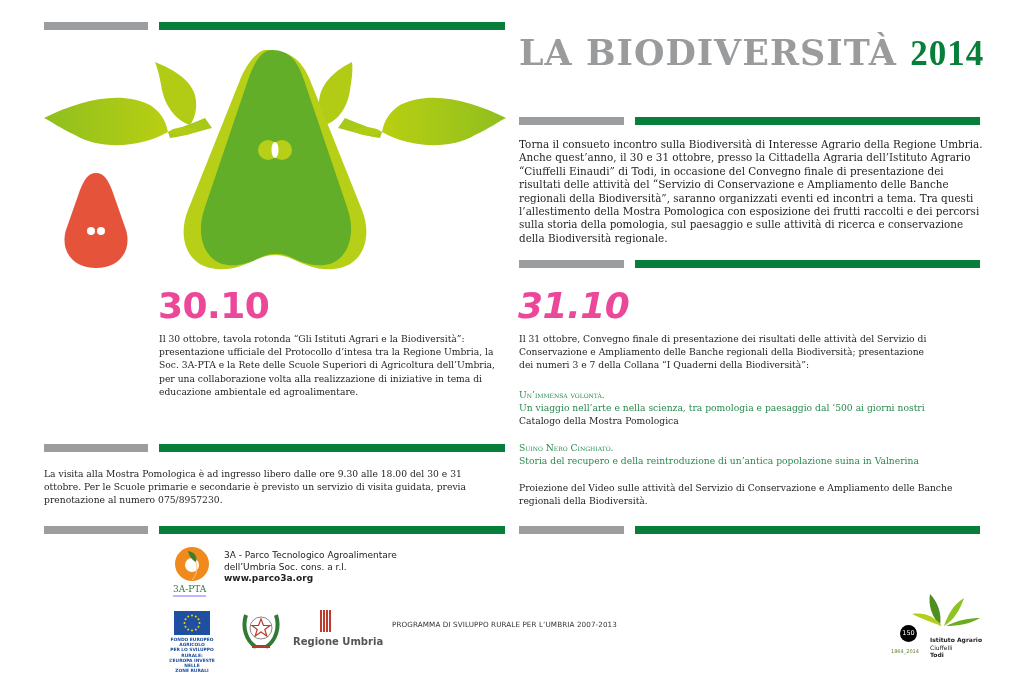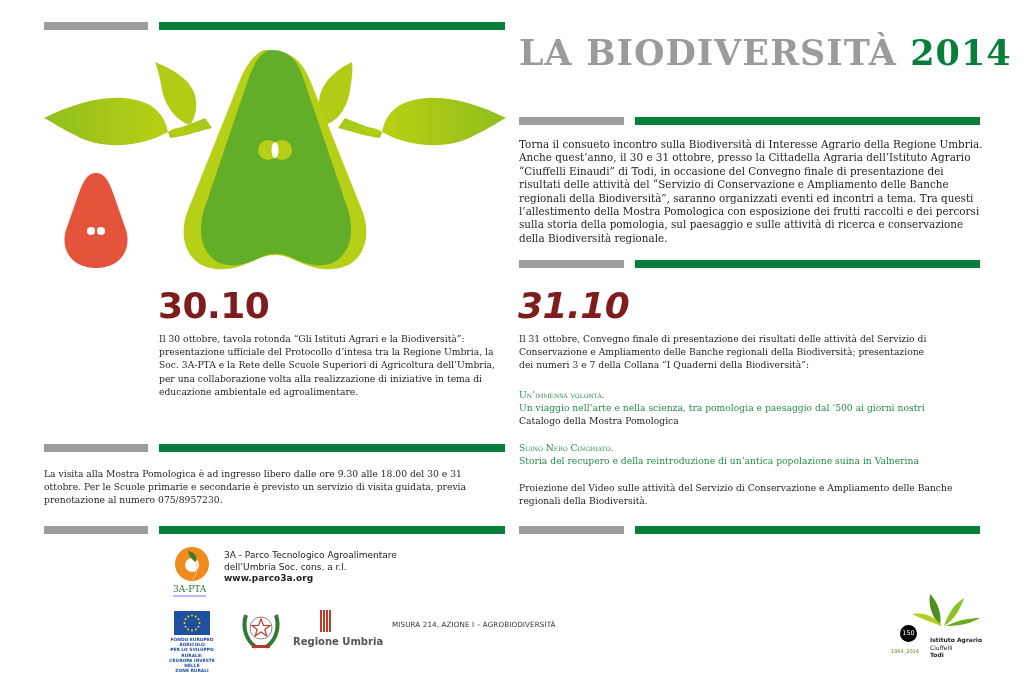--- a/index.html
+++ b/index.html
@@ -2,25 +2,25 @@
 <html><head>
 <meta charset="utf-8">
 <style>
   html, body { margin:0; padding:0; background:#ffffff; }
   body { width:1024px; height:680px; position:relative; overflow:hidden; font-family:"DejaVu Serif", serif; color:#1e1e1e; }
   .abs { position:absolute; }
   .bar-gray { position:absolute; height:8px; background:#9c9d9f; }
   .bar-green { position:absolute; height:8px; background:#077f3a; }
 
   .title { position:absolute; left:519px; top:34px; font-family:"DejaVu Serif", serif; font-weight:bold; color:#9a9b9d; font-size:35px; line-height:37px; letter-spacing:1px; white-space:nowrap; }
-  .title .year { color:#077f3a; }
+  .title .year { color:#077f3a;font-family:Liberation Serif, serif; }
 
   .intro { position:absolute; left:519px; top:138px; width:468px; font-size:10.4px; line-height:13.4px; color:#1f1f1f; }
 
-  .date { position:absolute; font-family:"DejaVu Sans", sans-serif; font-weight:bold; font-size:36px; color:#7f1d1d; letter-spacing:-0.5px; line-height:36px; }
+  .date { position:absolute; font-family:"DejaVu Sans", sans-serif; font-weight:bold; font-size:36px; color:#ec4899; letter-spacing:-0.5px; line-height:36px; }
 
   .para { position:absolute; font-size:9.2px; line-height:13.2px; color:#1f1f1f; }
   .green-text { color:#2a8a4e; }
   .smallcaps { font-variant:small-caps; }
   .logo-text { position:absolute; font-family:"DejaVu Sans", sans-serif; font-size:9px; line-height:12px; color:#222; }
   .url { position:absolute; font-family:"DejaVu Sans", sans-serif; font-weight:bold; font-size:9px; color:#222; }
   .fund-text { position:absolute; left:392px; top:620px; font-family:"DejaVu Sans", sans-serif; font-size:7.2px; line-height:10px; color:#333; letter-spacing:0.1px; }
 </style>
 </head>
 <body>
@@ -151,21 +151,21 @@
   <path d="M36 8 C40 20 36 34 26 40" stroke="#2f7a34" stroke-width="4" fill="none"></path>
   <circle cx="21" cy="21" r="11" fill="#ffffff" stroke="#8a8a8a" stroke-width="1"></circle>
   <polygon points="21,12 23.5,18.5 30,18.5 24.8,22.5 26.8,29 21,25 15.2,29 17.2,22.5 12,18.5 18.5,18.5" fill="none" stroke="#c0392b" stroke-width="1.2"></polygon>
   <rect x="12" y="38" width="18" height="3" fill="#b03a2e"></rect>
 </svg>
 
 <div class="abs" style="left:320px; top:610px; width:12px; height:22px; background:repeating-linear-gradient(90deg,#c0392b 0 2px,#ffffff 2px 3px);"></div>
 <div class="abs" style="left:293px; top:636px; font-family:'DejaVu Sans', sans-serif; font-weight:bold; font-size:10px; color:#555;">Regione Umbria</div>
 
 <div class="fund-text">
-  <div>MISURA 214, AZIONE I – AGROBIODIVERSITÀ</div>
+  <div>PROGRAMMA DI SVILUPPO RURALE PER L’UMBRIA 2007-2013</div>
 </div>
 
 <svg class="abs" style="left:910px; top:592px;" width="72" height="36" viewBox="0 0 72 36">
   <path d="M30 34 C22 24 18 14 20 2 C28 10 32 22 30 34 Z" fill="#4e8f1f"></path>
   <path d="M34 34 C38 22 44 12 54 6 C50 18 44 28 34 34 Z" fill="#8fc224"></path>
   <path d="M32 34 C20 30 10 26 2 22 C14 20 24 24 32 34 Z" fill="#b3cf1b"></path>
   <path d="M36 34 C48 28 60 26 70 26 C60 32 48 34 36 34 Z" fill="#6aab22"></path>
 </svg>
 <div class="abs" style="left:900px; top:625px; width:17px; height:17px; border-radius:50%; background:#000000; color:#fff; font-family:'DejaVu Sans', sans-serif; font-size:6.5px; line-height:17px; text-align:center;">150</div>
 <div class="abs" style="left:891px; top:648px; font-family:'DejaVu Sans', sans-serif; font-size:5px; color:#5b7f2a;">1864_2014</div>

